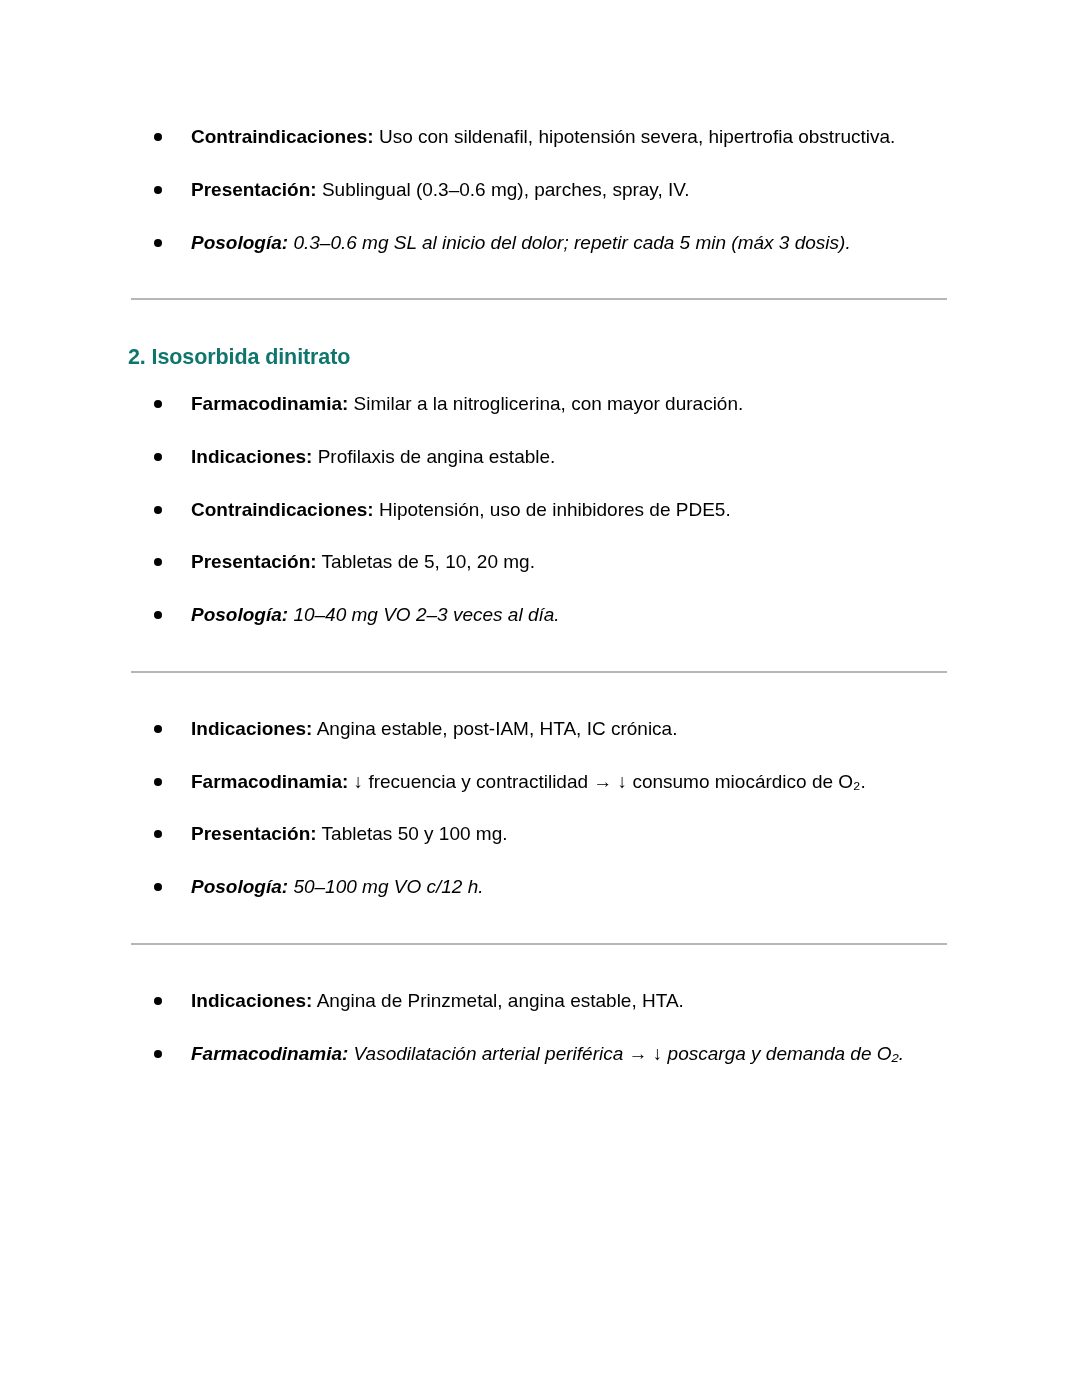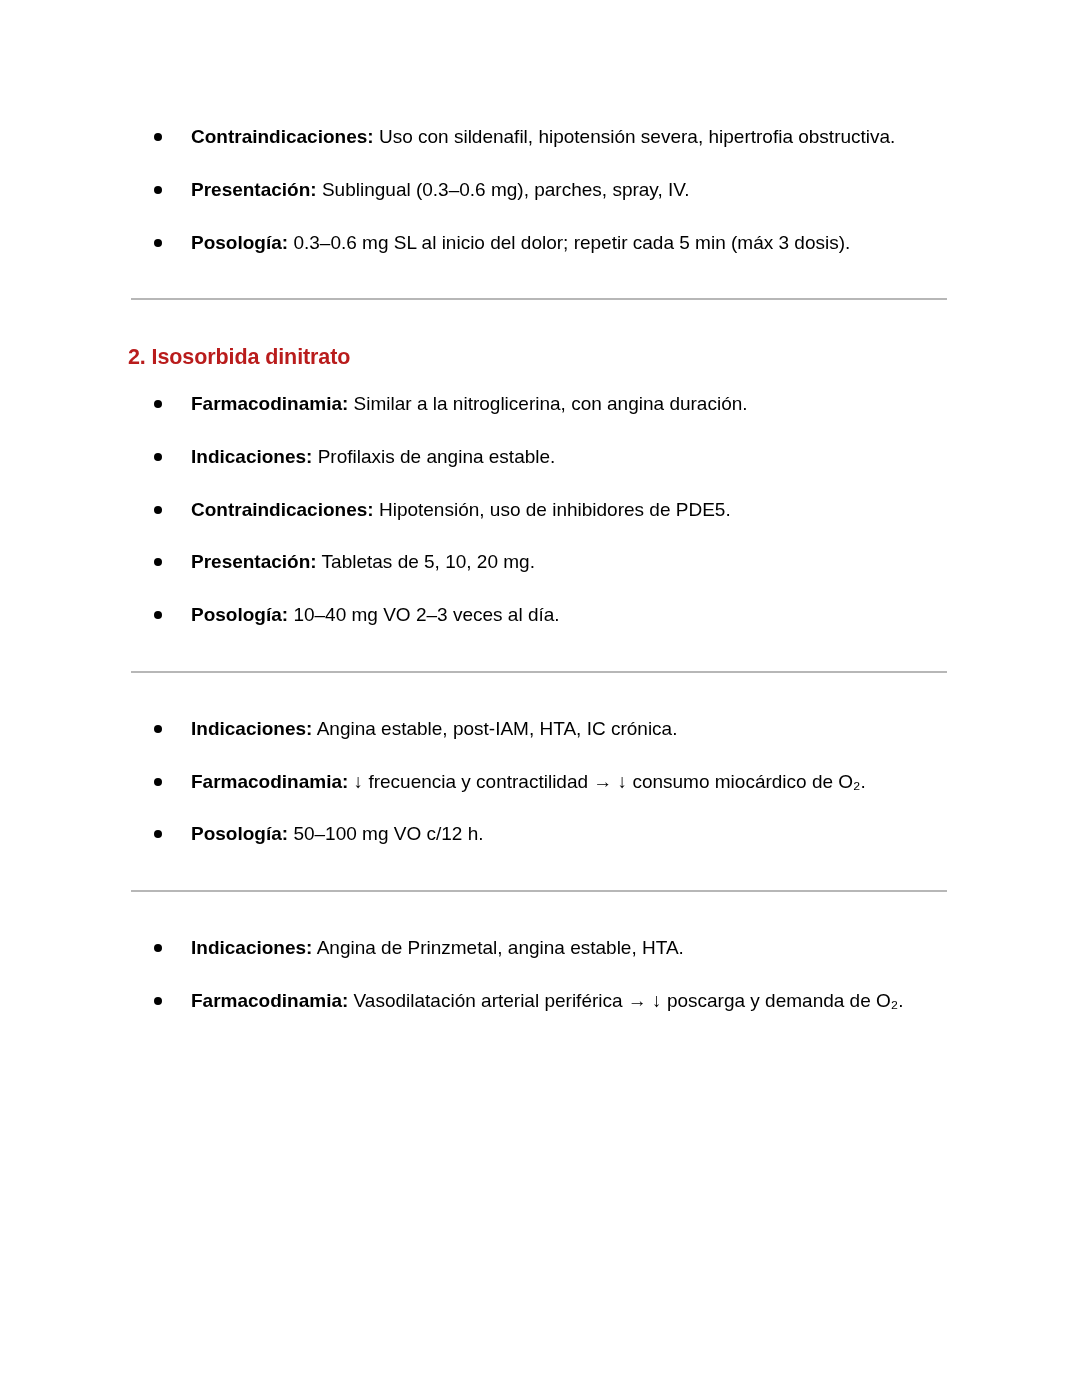--- a/index.html
+++ b/index.html
@@ -28,39 +28,40 @@
   .section {
     margin: 0;
   }
   .section-heading {
     font-size: 21.5px;
     font-weight: bold;
     line-height: 1.3;
     letter-spacing: -0.1px;
     margin: 0 0 20px 0;
     padding: 0;
-    color: #b91c1c;
+    color: #0f766e;
   }
 
   
   .bullets {
     list-style: none;
     margin: 0;
     padding: 0;
   }
   .bullet {
     position: relative;
     padding-left: 63px;
     margin: 0 0 29px 0;
     font-size: 19px;
     line-height: 1.25;
     color: #000000;
   }
   .bullet:last-child {
     margin-bottom: 0;
+    font-style: italic;
   }
   .bullet-marker {
     position: absolute;
     left: 26px;
     top: 8px;
     width: 8px;
     height: 8px;
     border-radius: 50%;
     background: #000000;
   }
@@ -103,21 +104,21 @@
     </ul>
   </div>
 
   <hr class="divider">
 
   <div class="section">
     <h2 class="section-heading">2. Isosorbida dinitrato</h2>
     <ul class="bullets">
       <li class="bullet">
         <span class="bullet-marker"></span>
-        <span class="bullet-label">Farmacodinamia:</span><span class="bullet-text"> Similar a la nitroglicerina, con angina duración.</span>
+        <span class="bullet-label">Farmacodinamia:</span><span class="bullet-text"> Similar a la nitroglicerina, con mayor duración.</span>
       </li>
       <li class="bullet">
         <span class="bullet-marker"></span>
         <span class="bullet-label">Indicaciones:</span><span class="bullet-text"> Profilaxis de angina estable.</span>
       </li>
       <li class="bullet">
         <span class="bullet-marker"></span>
         <span class="bullet-label">Contraindicaciones:</span><span class="bullet-text"> Hipotensión, uso de inhibidores de PDE5.</span>
       </li>
       <li class="bullet">
@@ -138,20 +139,24 @@
       <li class="bullet">
         <span class="bullet-marker"></span>
         <span class="bullet-label">Indicaciones:</span><span class="bullet-text"> Angina estable, post-IAM, HTA, IC crónica.</span>
       </li>
       <li class="bullet">
         <span class="bullet-marker"></span>
         <span class="bullet-label">Farmacodinamia:</span><span class="bullet-text"> ↓ frecuencia y contractilidad → ↓ consumo miocárdico de O₂.</span>
       </li>
       <li class="bullet">
         <span class="bullet-marker"></span>
+        <span class="bullet-label">Presentación:</span><span class="bullet-text"> Tabletas 50 y 100 mg.</span>
+      </li>
+      <li class="bullet">
+        <span class="bullet-marker"></span>
         <span class="bullet-label">Posología:</span><span class="bullet-text"> 50–100 mg VO c/12 h.</span>
       </li>
     </ul>
   </div>
 
   <hr class="divider">
 
   <div class="section">
     <ul class="bullets">
       <li class="bullet">

